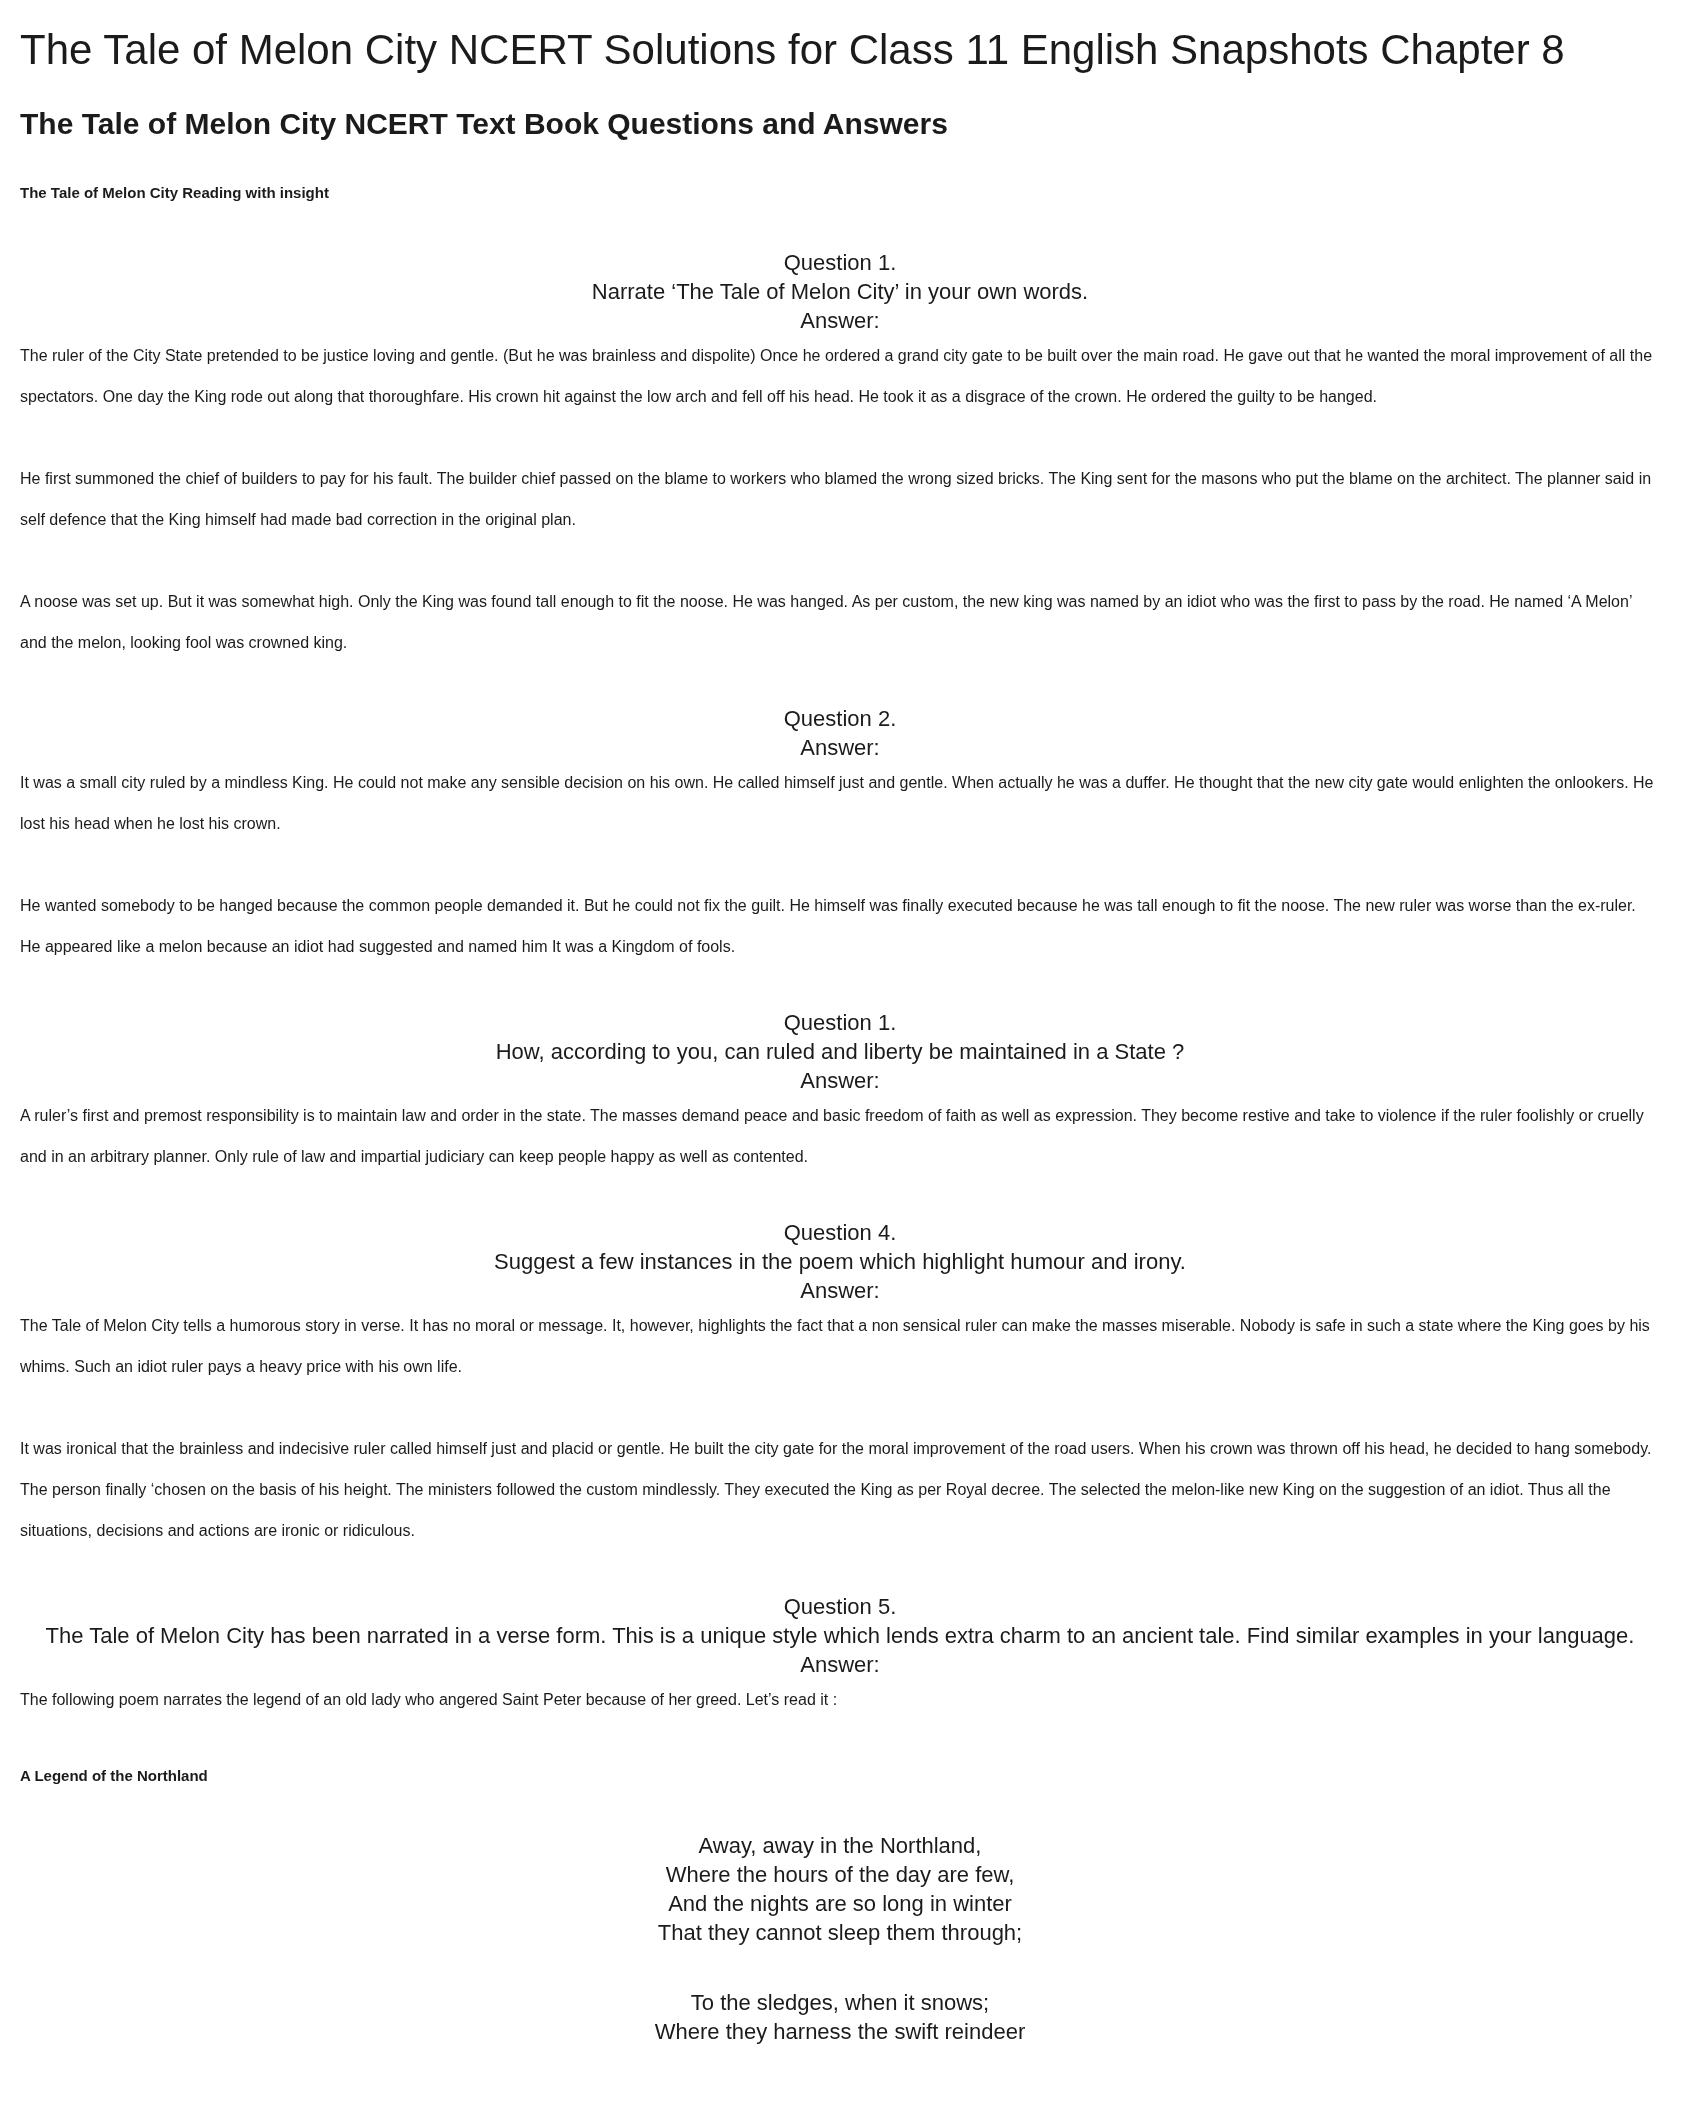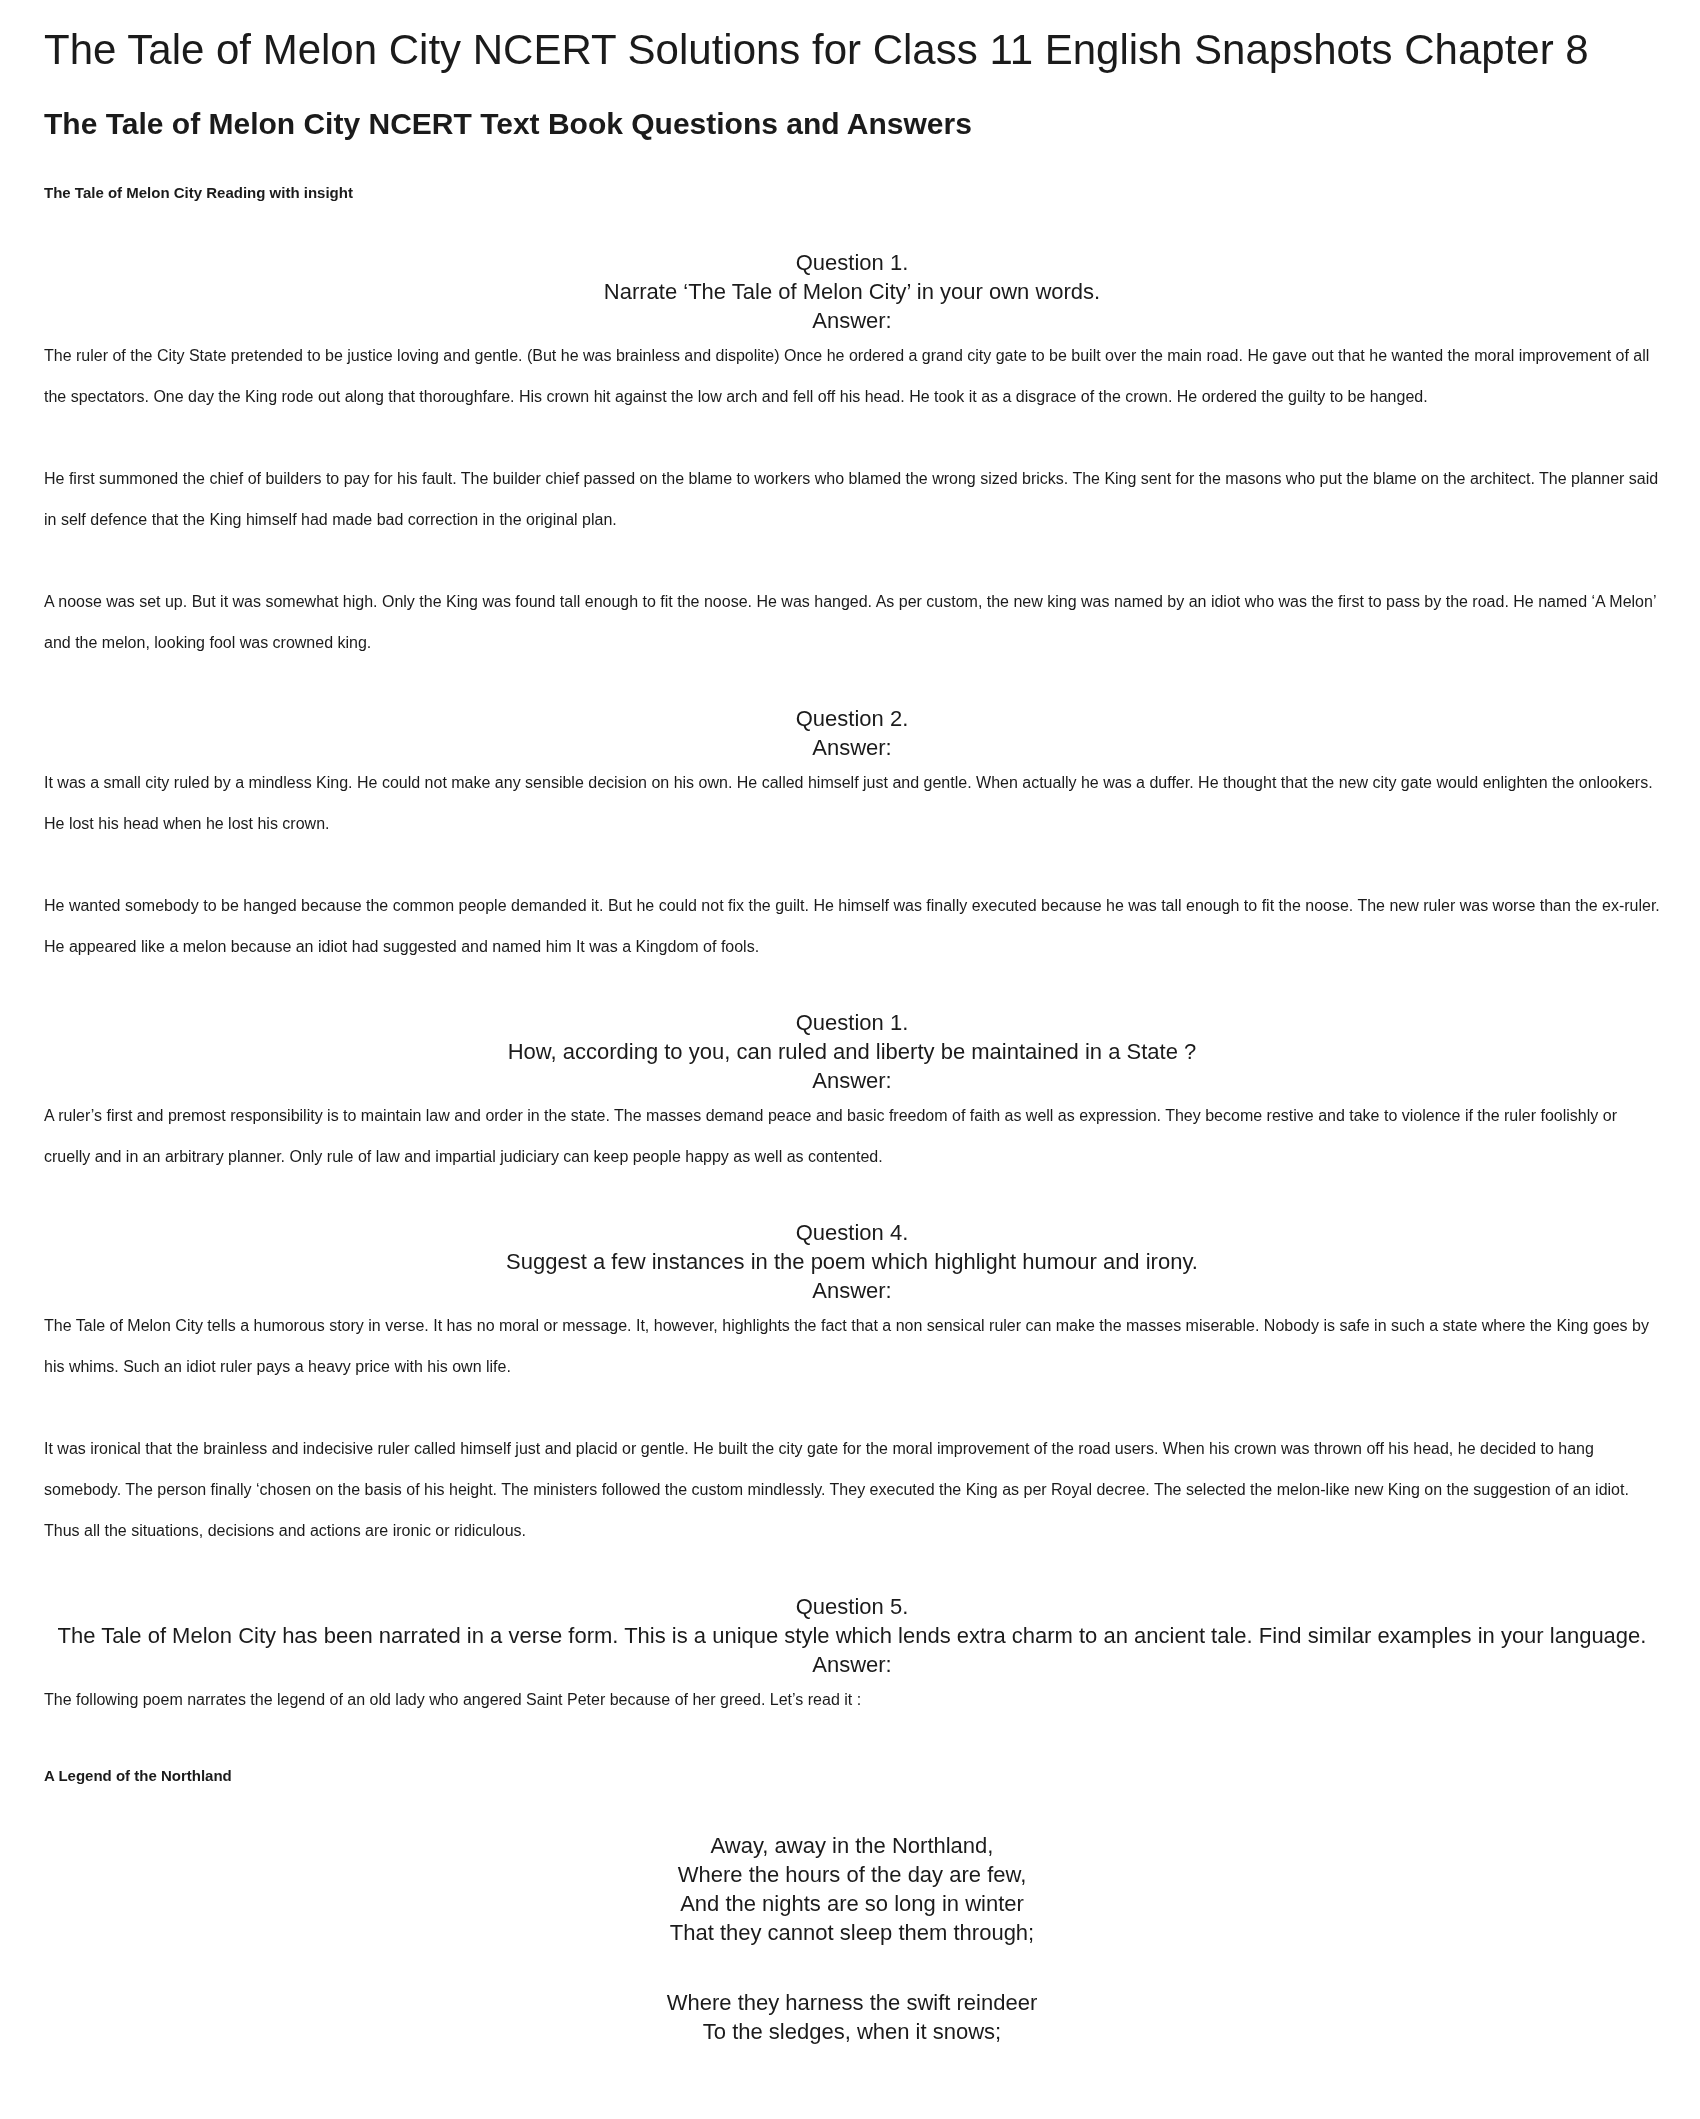--- a/index.html
+++ b/index.html
@@ -8,21 +8,21 @@
     background: #ffffff;
   }
   body {
     width: 1700px;
     height: 2119px;
     overflow: hidden;
     color: #1b1b1b;
     font-family: "Liberation Sans", "DejaVu Sans", sans-serif;
   }
   .doc {
-    padding: 22px 40px 0 44px;
+    padding: 22px 40px 0 20px;
   }
   h1 {
     margin: 0;
     font-size: 42px;
     font-weight: 400;
     line-height: 56px;
     letter-spacing: 0;
   }
   h2 {
     margin: 28px 0 0 0;
@@ -112,17 +112,17 @@
   <p class="bold-head poem-head">A Legend of the Northland</p>
 
   <div class="stanza">
     <div class="ln">Away, away in the Northland,</div>
     <div class="ln">Where the hours of the day are few,</div>
     <div class="ln">And the nights are so long in winter</div>
     <div class="ln">That they cannot sleep them through;</div>
   </div>
 
   <div class="stanza">
+    <div class="ln">To the sledges, when it snows;</div>
     <div class="ln">Where they harness the swift reindeer</div>
-    <div class="ln">To the sledges, when it snows;</div>
   </div>
 
 </div>
 
 </body></html>

